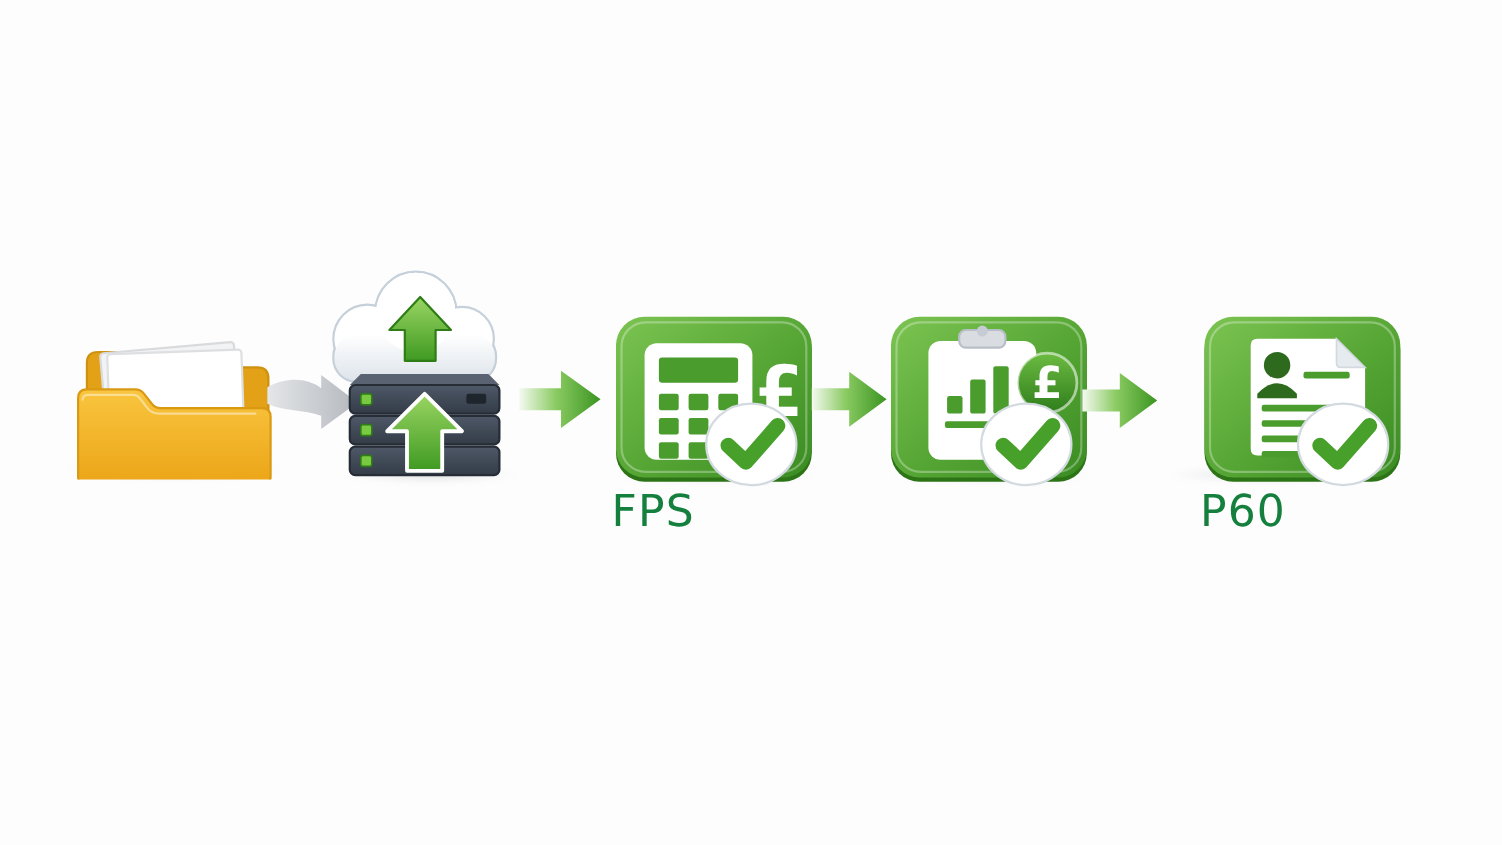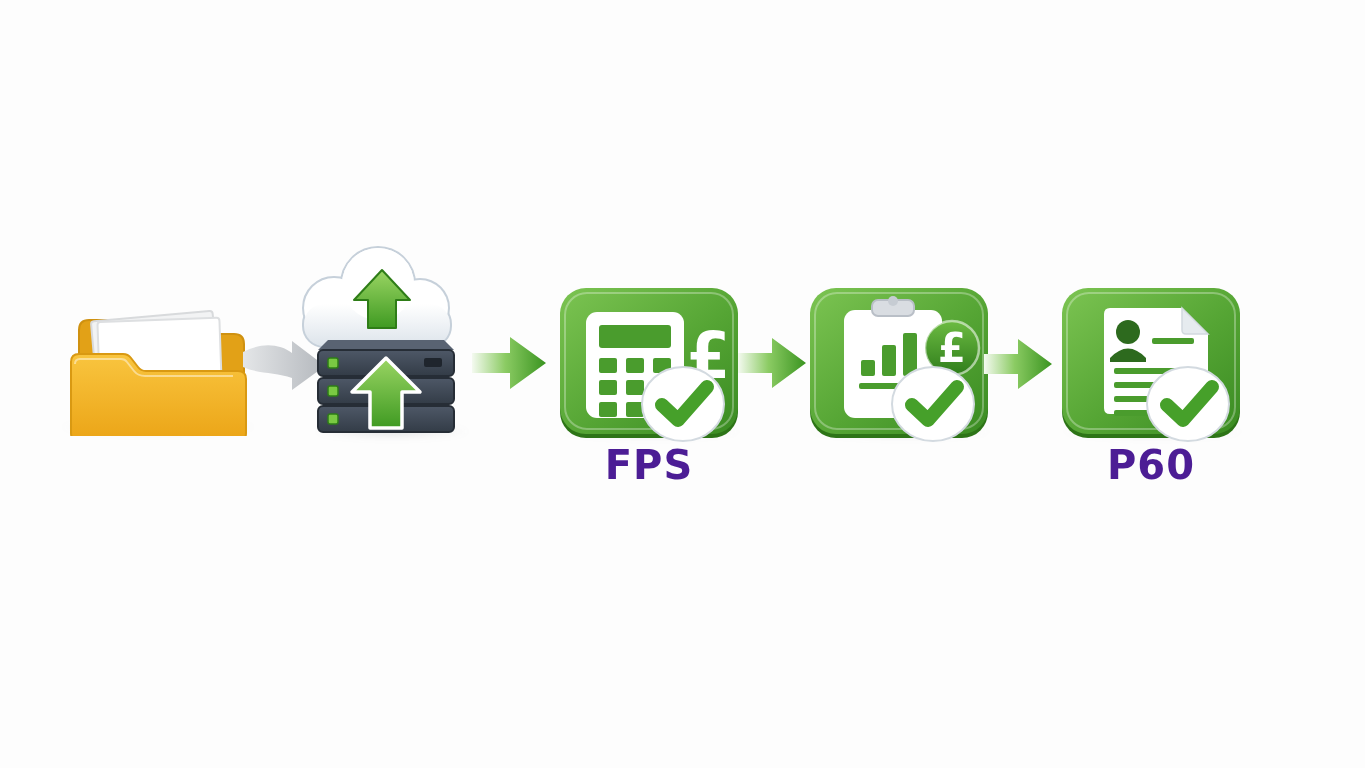--- a/index.html
+++ b/index.html
@@ -7,25 +7,24 @@
     position: relative;
     width: 1365px;
     height: 768px;
     background: #fdfdfd;
     overflow: hidden;
     font-family: "DejaVu Sans", "Liberation Sans", sans-serif;
   }
   .abs { position: absolute; }
   .step { position: absolute; }
   .step-label {
-    text-align: center;
-    font-weight: bold;
+    font-weight: normal;
     font-size: 40px;
     letter-spacing: 1px;
-    color: #4c1d95;
+    color: #15803d;
     margin-top: -6px;
     width: 186px;
   }
   .soft-shadow {
     position: absolute;
     border-radius: 50%;
     background: radial-gradient(ellipse at center, rgba(90,95,100,0.18) 0%, rgba(90,95,100,0.0) 70%);
     filter: blur(3px);
   }
 </style>
@@ -203,21 +202,21 @@
         <ellipse cx="127" cy="118" rx="41" ry="37" fill="#ffffff" stroke="#d3dae0" stroke-width="2"></ellipse>
         <path d="M106 119 L122 134 L151 101" fill="none" stroke="#46a02a" stroke-width="14" stroke-linecap="round" stroke-linejoin="round"></path>
       </g>
     </svg>
   </div>
 
   <svg class="abs" style="left:982px; top:334px;" width="72" height="60" viewBox="0 0 72 60">
     <path d="M2 20 H36 V5 L70 30 L36 55 V40 H2 Z" fill="url(#arrowGrad)"></path>
   </svg>
 
-  <div class="step" style="left:1058px; top:286px; width:200px;">
+  <div class="step" style="left:1091px; top:286px; width:200px;">
     <svg width="200" height="158" viewBox="0 0 200 158">
       <rect x="4" y="6" width="178" height="146" rx="26" fill="#2d7417"></rect>
       <rect x="4" y="2" width="178" height="146" rx="26" fill="url(#tileGrad)"></rect>
       <rect x="9" y="7" width="168" height="136" rx="22" fill="none" stroke="rgba(255,255,255,0.30)" stroke-width="2"></rect>
 
       <g>
         <path d="M46 28 q0-6 6-6 h72 l26 26 v74 q0 6-6 6 h-92 q-6 0-6-6 z" fill="#ffffff"></path>
         <path d="M124 22 l26 26 h-22 q-4 0-4-4 z" fill="#e6ebef" stroke="#d2d9df" stroke-width="1.5"></path>
 
         <circle cx="70" cy="46" r="12" fill="#2d6a1e"></circle>

